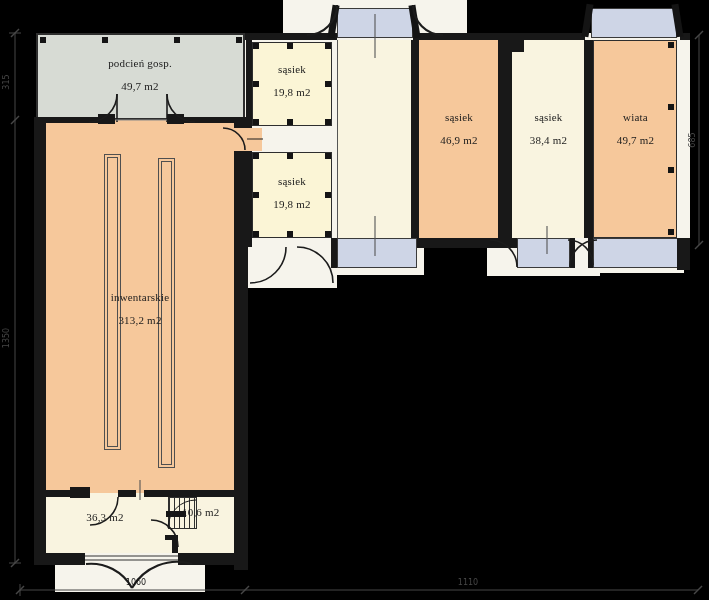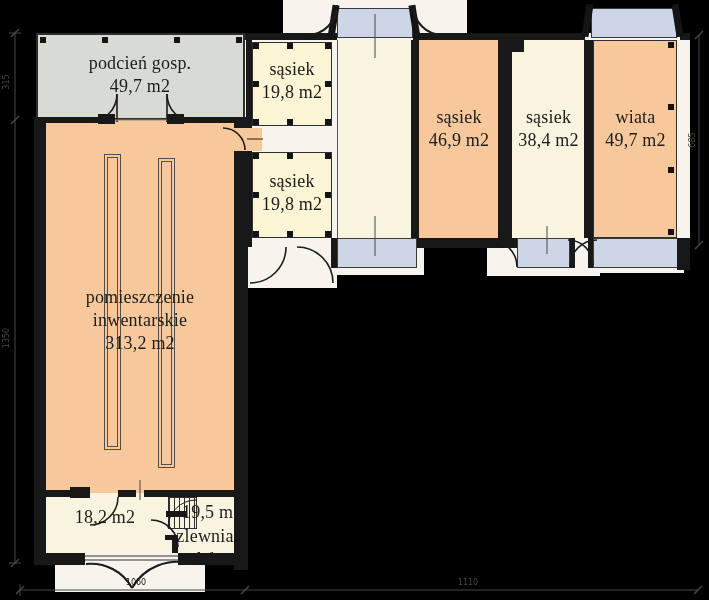--- a/index.html
+++ b/index.html
@@ -12,21 +12,21 @@
   .orange{background:#f6c89b;}
   .cream{background:#fbf5d6;}
   .pale{background:#f9f4e0;}
   .gate{background:#ced5e6;border:1px solid #3a3a3a;box-sizing:border-box;}
   .wall{background:#181818;}
   .post{position:absolute;width:6px;height:6px;background:#141414;z-index:35;}
   .jamb{position:absolute;width:7px;height:33px;background:#141414;z-index:34;}
   .thinbox{border:1px solid #2e2e2e;box-sizing:border-box;}
   .z10{z-index:10;} .z12{z-index:12;} .z16{z-index:16;}
   .z20{z-index:20;} .z25{z-index:25;} .z30{z-index:30;} .z32{z-index:32;}
-  .lbl{position:absolute;text-align:center;font-size:18px;line-height:23px;z-index:40;
+  .lbl{position:absolute;text-align:center;font-size:11px;line-height:23px;z-index:40;
        letter-spacing:.2px;white-space:nowrap;}
   .trough{position:absolute;border:1px solid #4f4f4f;z-index:15;box-sizing:border-box;}
   .trough .in{position:absolute;left:2px;top:2px;right:2px;bottom:2px;border:1px solid #4f4f4f;}
   .stairs{position:absolute;left:168px;top:497px;width:29px;height:32px;z-index:15;
           border:1px solid #2f2f2f;box-sizing:border-box;
           background:repeating-linear-gradient(90deg,#2f2f2f 0 1.5px,transparent 1.5px 5px);}
   .dim{position:absolute;font-size:8px;font-family:"DejaVu Sans",sans-serif;
        color:#474747;z-index:40;text-align:center;white-space:nowrap;}
   .dimv{transform:rotate(-90deg);transform-origin:center;}
   svg{position:absolute;left:0;top:0;z-index:38;}
@@ -204,33 +204,28 @@
   </div>
   <div class="lbl" style="left:512px;top:106px;width:73px;">
     <div>sąsiek</div>
     <div>38,4 m2</div>
   </div>
   <div class="lbl" style="left:593px;top:106px;width:85px;">
     <div>wiata</div>
     <div>49,7 m2</div>
   </div>
   <div class="lbl" style="left:60px;top:286px;width:160px;">
-    <div>pomieszczenie</div>
     <div>inwentarskie</div>
     <div>313,2 m2</div>
   </div>
   <div class="lbl" style="left:50px;top:506px;width:110px;">
-    <div>18,2 m2</div>
+    <div>36,3 m2</div>
   </div>
   <div class="lbl" style="left:182px;top:501px;width:56px;text-align:left;">
-    <div>19,5 m2</div>
-  </div>
-  <div class="lbl z25" style="left:172px;top:525px;width:66px;z-index:25;">
-    <div>zlewnia</div>
-    <div>mleka</div>
+    <div>10,6 m2</div>
   </div>
 
   <div class="dim dimv" style="left:-10px;top:76px;width:36px;height:12px;">315</div>
   <div class="dim dimv" style="left:-10px;top:332px;width:36px;height:12px;">1350</div>
   <div class="dim dimv" style="left:676px;top:134px;width:36px;height:12px;">685</div>
   <div class="dim" style="left:111px;top:578px;width:50px;color:#151515;">1060</div>
   <div class="dim" style="left:443px;top:578px;width:50px;">1110</div>
 
 </div>
 

